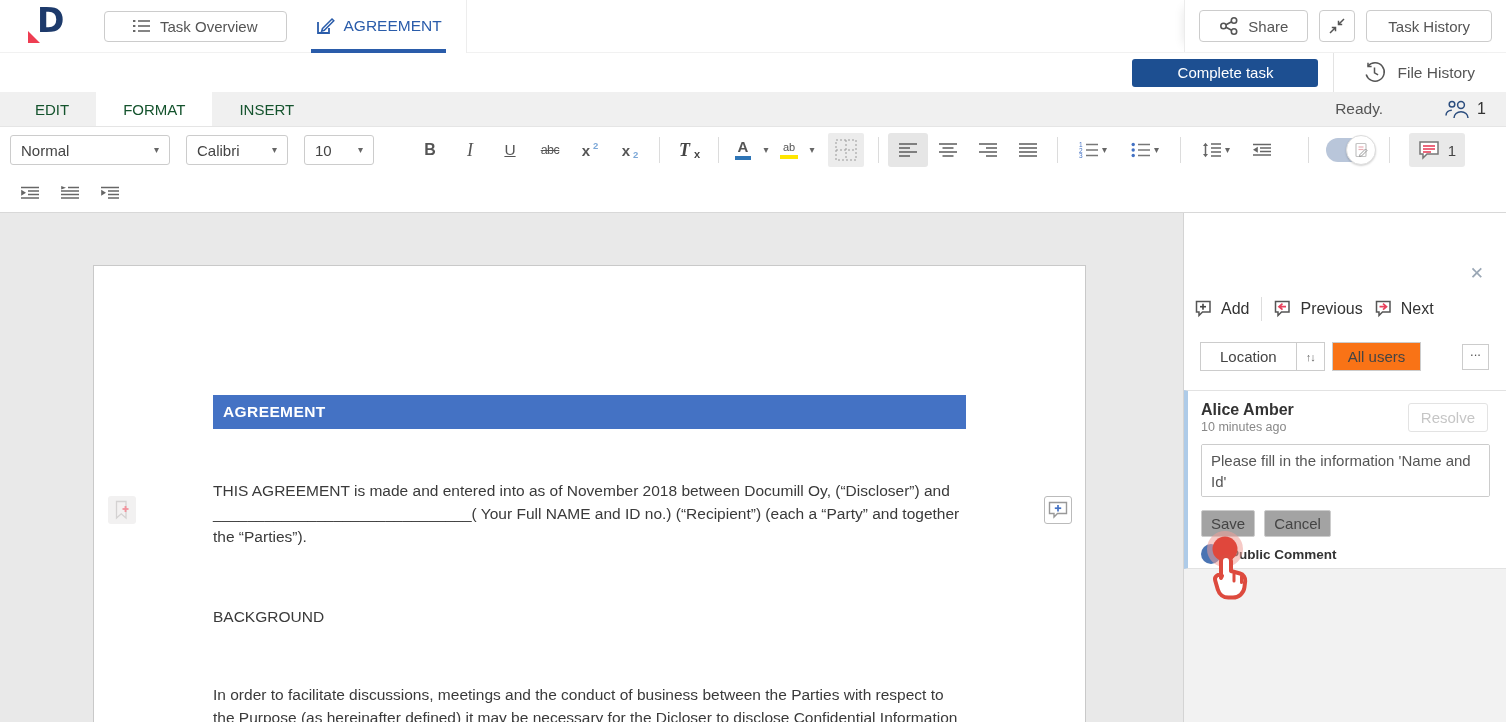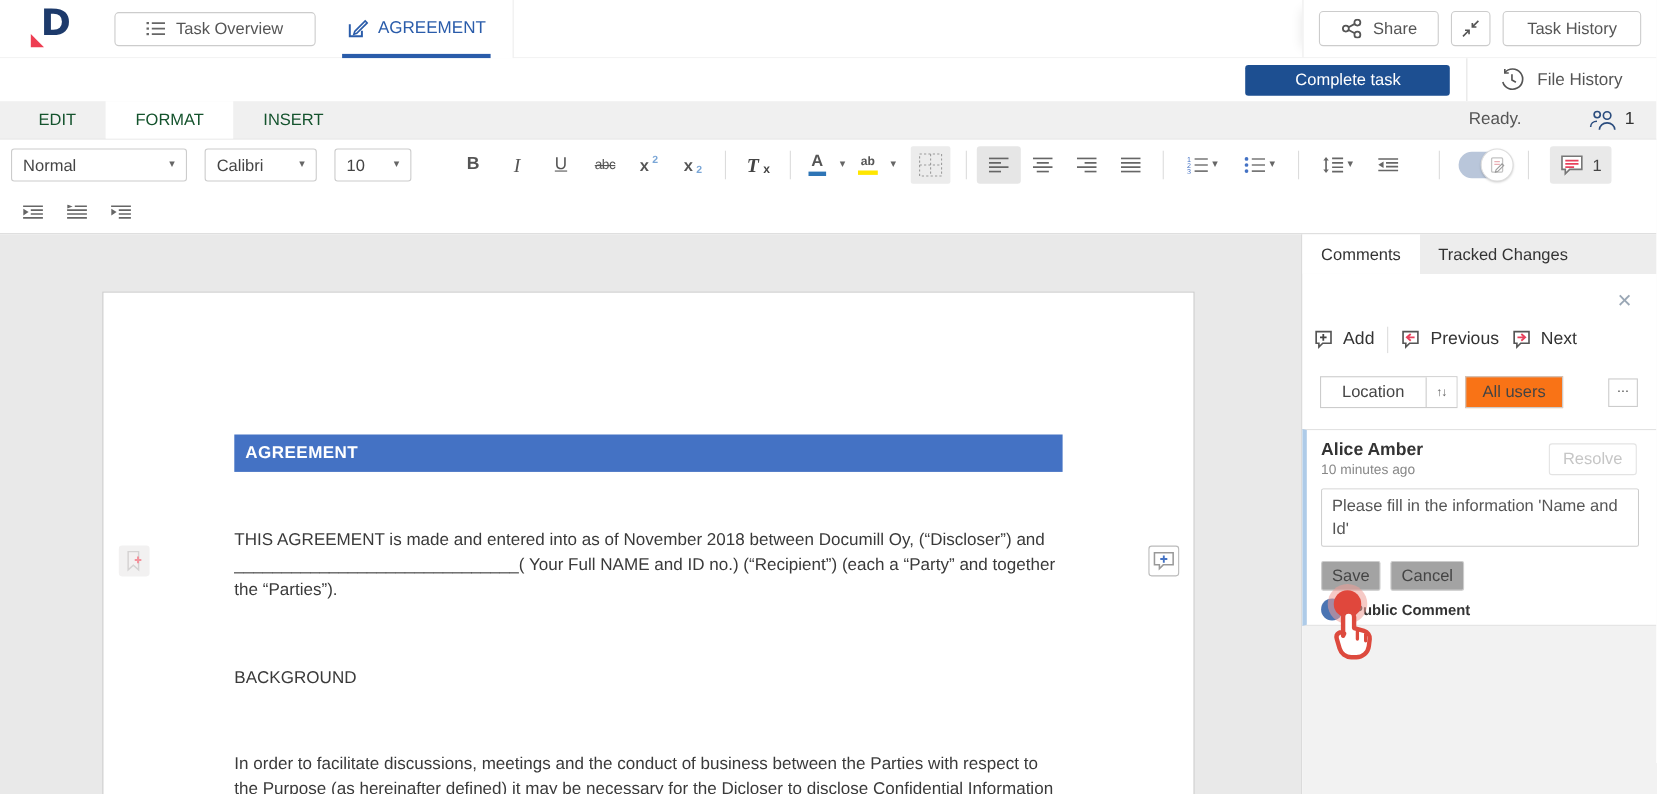--- a/index.html
+++ b/index.html
@@ -56,21 +56,21 @@
   .g-st{font-size:12.5px;text-decoration:line-through;letter-spacing:-.5px}
   .g-base{font-size:15px;font-weight:bold;color:#555}
   .g-sup{font-size:9.5px;color:#7ba7d7;font-weight:bold;position:relative;top:-5px}
   .g-sub{font-size:9.5px;color:#7ba7d7;font-weight:bold;position:relative;top:4px}
   .g-clr{font-family:"Liberation Serif",serif;font-style:italic;font-weight:bold;font-size:18px;color:#444}
   .g-clrx{font-size:11px;font-weight:bold;color:#444;position:relative;top:4px;left:1px}
   .stackbtn{display:flex;flex-direction:column;align-items:center;justify-content:center;gap:2px}
   .colorbar{width:16px;height:4px;background:#2e75b6}
   .hlbar{width:18px;height:4px;background:#ffe600}
   .g-a{font-size:15px;font-weight:bold;color:#555;line-height:14px}
-  .g-ab{font-size:11px;font-weight:bold;color:#555;line-height:11px}
+  .g-ab{font-size:11px;font-weight:normal;color:#555;line-height:11px}
   .borders-btn{width:36px;height:34px;background:#ececec;border:none;display:flex;align-items:center;justify-content:center;border-radius:2px}
   .switch{width:46px;height:24px;border-radius:12px;background:#b9c6da;position:relative;margin:0 8px;border:none}
   .switch .knob{position:absolute;right:-4px;top:-3px;width:30px;height:30px;border-radius:50%;background:#fff;
                 border:1px solid #ddd;display:flex;align-items:center;justify-content:center;box-shadow:0 1px 2px rgba(0,0,0,.18)}
   #btn-comments-count{width:56px;height:34px;background:#e9e9e9;border:none;border-radius:3px;display:flex;gap:8px;align-items:center;justify-content:center;font-size:15px;color:#444;margin-left:10px}
 
   
   #toolbar2{top:173px;height:39px;background:#fff;padding-left:10px}
 
   
@@ -453,25 +453,20 @@
             <g stroke="#4472c4" stroke-width="1.7">
                 <line x1="10" y1="4" x2="10" y2="10.5"></line>
                 <line x1="6.8" y1="7.2" x2="13.2" y2="7.2"></line>
               </g>
           </svg>
         </button>
       </div>
     </div>
 
     <aside id="panel">
-      <div class="ptabs">
-        <button class="ptab active">Comments</button>
-        <button class="ptab">Tracked Changes</button>
-        <span class="ptab-fill"></span>
-      </div>
 
       <button id="btn-close-panel">✕</button>
 
       <div class="pnav">
         <button class="nav-item">
           <svg width="20" height="18" viewBox="0 0 20 18">
             <path d="M1.5 1.5 h13.5 v10.5 h-7.5 l-3.5 3.5 v-3.5 h-2.5z" fill="#fff" stroke="#555" stroke-width="1.5"></path>
             <g stroke="#444" stroke-width="1.6">
                 <line x1="8" y1="3.7" x2="8" y2="9.8"></line>
                 <line x1="5" y1="6.7" x2="11" y2="6.7"></line>

